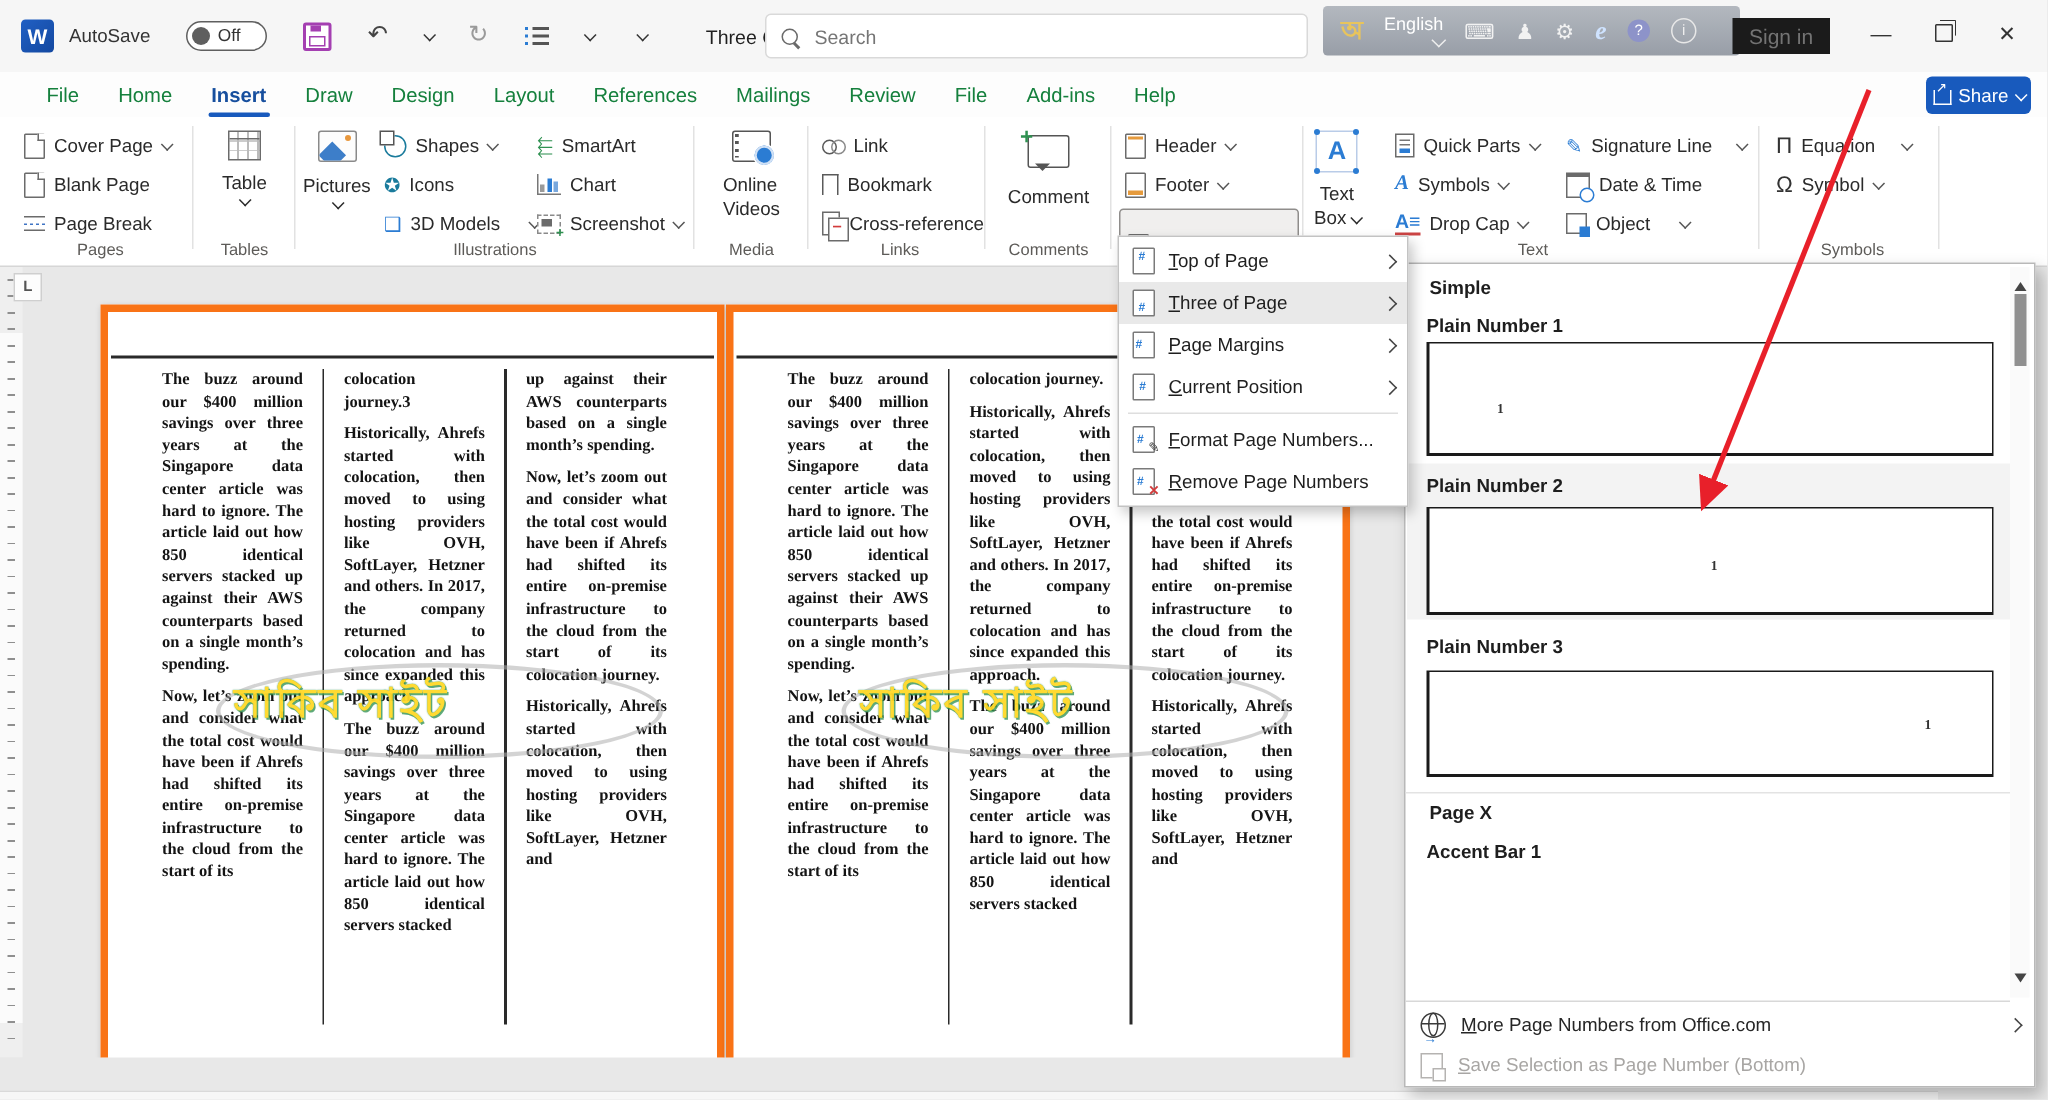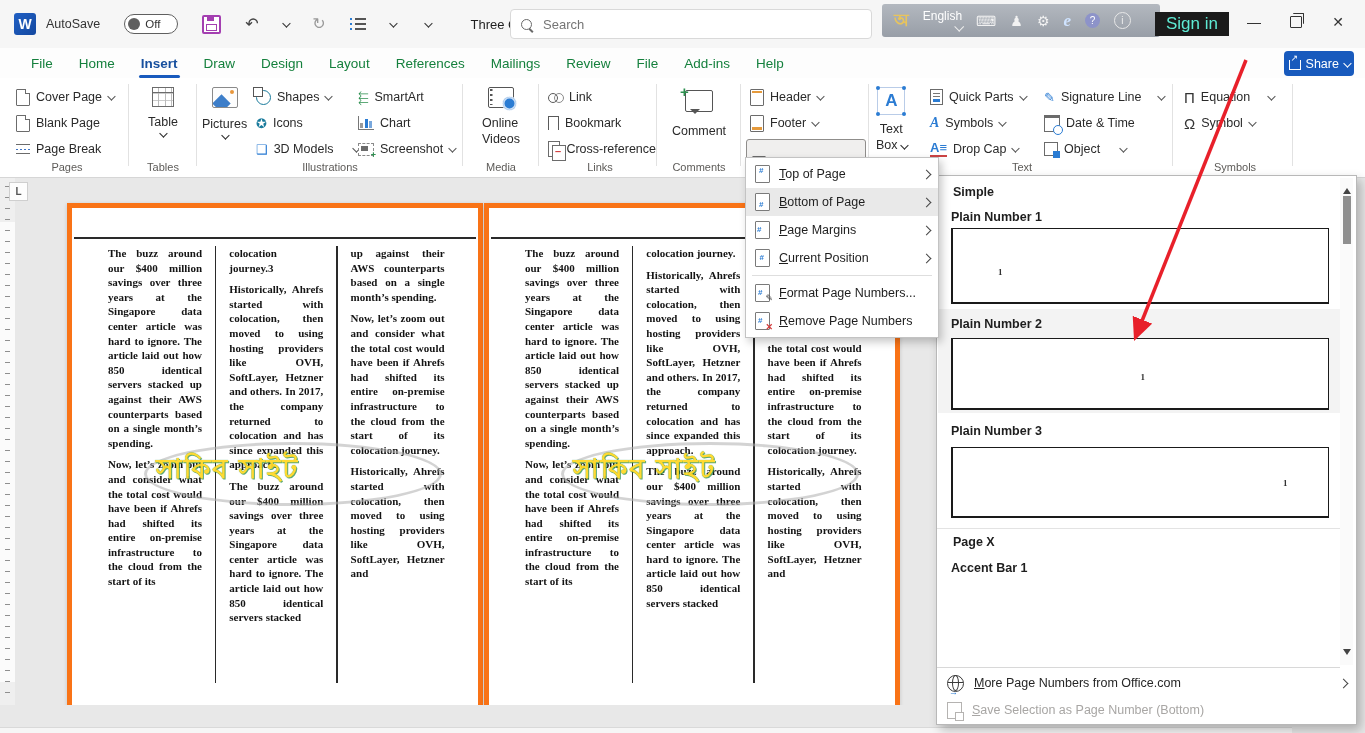--- a/index.html
+++ b/index.html
@@ -37,21 +37,21 @@
 
   .langbar{position:absolute;left:882px;top:4px;width:278px;height:33px;border-radius:3px;
            background:linear-gradient(#b3b8bf,#989ea7);display:flex;align-items:center;gap:14px;padding:0 12px;box-sizing:border-box;}
   .langbar .bn{color:#e8c45c;font-size:17px;font-weight:bold;}
   .langbar .en{color:#fff;font-size:12px;display:flex;flex-direction:column;align-items:flex-end;line-height:1;}
   .langbar .en .chv{color:#eee;margin-top:2px;}
   .lbico{color:#f2f2f2;font-size:14px;line-height:1;}
   .iecirc{color:#cfe3ff;font-style:italic;font-family:"Liberation Serif",serif;font-size:17px;font-weight:bold;}
   .circ{width:15px;height:15px;border-radius:50%;background:#8d93c9;color:#fff;font-size:10px;display:flex;align-items:center;justify-content:center;}
   .circ.i{background:transparent;border:1.5px solid #e8e8e8;color:#eee;}
-  .signin{position:absolute;left:1155px;top:12px;height:24px;background:#1b1b1b;color:#5eead4;font-size:17px;
+  .signin{position:absolute;left:1155px;top:12px;height:24px;background:#1b1b1b;color:#737373;font-size:14px;
           display:flex;align-items:center;padding:0 11px;}
   .winbtns{position:absolute;right:6px;top:6px;display:flex;}
   .winbtn{width:42px;height:32px;display:flex;align-items:center;justify-content:center;color:#333;font-size:14px;}
   .restore{width:10px;height:10px;border:1.2px solid #333;border-radius:1px;position:relative;}
   .restore:before{content:"";position:absolute;left:2px;top:-4px;width:10px;height:10px;border-top:1.2px solid #333;border-right:1.2px solid #333;border-radius:1px;}
 
   
   #tabsrow{position:absolute;left:0;top:48px;width:1365px;height:30px;background:#fdfdfd;display:flex;align-items:center;padding-left:18px;box-sizing:border-box;}
   .tab{font-size:13.5px;color:#15803d;padding:5px 13px;position:relative;}
   .tab.active{color:#174f9e;font-weight:bold;}
@@ -566,21 +566,21 @@
     <span class="mi top">
         <span class="h">#</span>
       </span>
     <span class="lbl">Top of Page</span>
     <span class="sub"></span>
   </div>
   <div class="mitem hl">
     <span class="mi bottom">
         <span class="h">#</span>
       </span>
-    <span class="lbl">Bottom of Page</span>
+    <span class="lbl">Three of Page</span>
     <span class="sub"></span>
   </div>
   <div class="mitem">
     <span class="mi margins">
         <span class="h">#</span>
       </span>
     <span class="lbl">Page Margins</span>
     <span class="sub"></span>
   </div>
   <div class="mitem">

